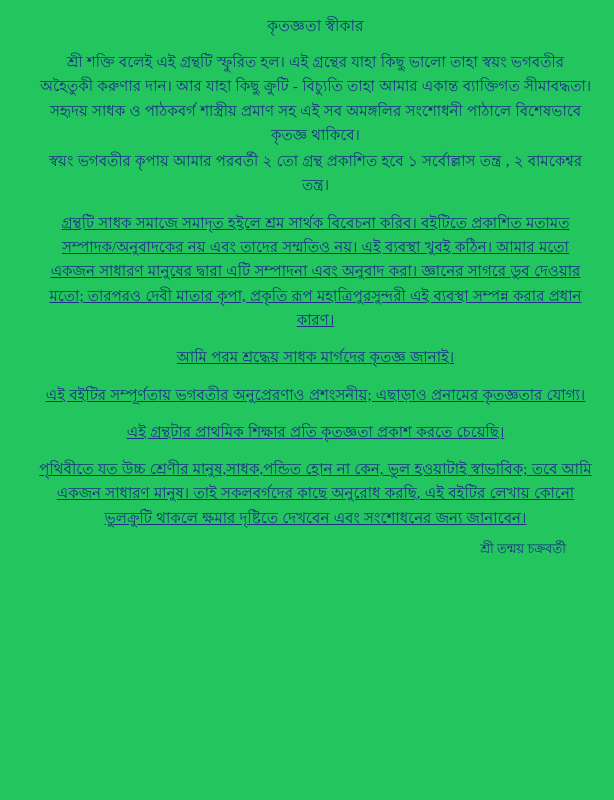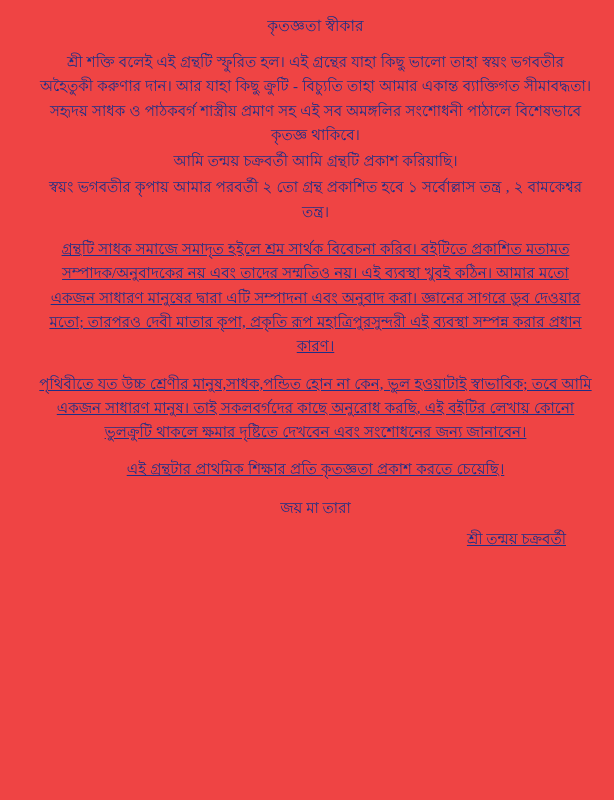--- a/index.html
+++ b/index.html
@@ -12,21 +12,21 @@
     background: #ffffff;
     font-family: "Liberation Serif", "DejaVu Serif", serif;
     overflow: hidden;
   }
   .page {
     position: relative;
     width: 614px;
     height: 800px;
     box-sizing: border-box;
     padding: 12px 22px 10px 39px;
-    background: #ef4444;
+    background: #22c55e;
     color: #1a2a6e;
   }
   .doc-title {
     text-align: center;
     font-size: 15.5px;
     color: #1b2f86;
     margin: 2px 0 10px 0;
     letter-spacing: 0.2px;
   }
   .para {
@@ -45,41 +45,40 @@
     text-decoration: underline;
   }
   .closing-center {
     text-align: center;
     font-size: 15px;
     color: #1d2f87;
     margin: 14px 0 2px 0;
   }
   .signature {
     text-align: right;
-    font-size: 15px;
+    font-size: 13px;
     color: #1d2f87;
     margin: 6px 26px 0 0;
-    text-decoration: underline;
   }
   .content-block {
     position: relative;
   }
 </style>
 </head>
 <body>
 
 <div class="page">
 
   <div class="doc-title">কৃতজ্ঞতা স্বীকার</div>
 
   <div class="content-block">
     <p class="para tight">শ্রী শক্তি বলেই এই গ্রন্থটি স্ফুরিত হল। এই গ্রন্থের যাহা কিছু ভালো তাহা স্বয়ং ভগবতীর অহৈতুকী করুণার দান। আর যাহা কিছু ক্রুটি - বিচ্যুতি তাহা আমার একান্ত ব্যাক্তিগত সীমাবদ্ধতা। সহৃদয় সাধক ও পাঠকবর্গ শাস্ত্রীয় প্রমাণ সহ এই সব অমঙ্গলির সংশোধনী পাঠালে বিশেষভাবে কৃতজ্ঞ থাকিবে।</p>
-    <p class="para tight">আমি তন্ময় চক্রবর্তী আমি গ্রন্থটি প্রকাশ করিয়াছি।</p>
     <p class="para">স্বয়ং ভগবতীর কৃপায় আমার পরবর্তী ২ তো গ্রন্থ প্রকাশিত হবে ১ সর্বোল্লাস তন্ত্র , ২ বামকেশ্বর তন্ত্র।</p>
     <p class="para gap-before">গ্রন্থটি সাধক সমাজে সমাদৃত হইলে শ্রম সার্থক বিবেচনা করিব। বইটিতে প্রকাশিত মতামত সম্পাদক/অনুবাদকের নয় এবং তাদের সম্মতিও নয়। এই ব্যবস্থা খুবই কঠিন। আমার মতো একজন সাধারণ মানুষের দ্বারা এটি সম্পাদনা এবং অনুবাদ করা। জ্ঞানের সাগরে ডুব দেওয়ার মতো; তারপরও দেবী মাতার কৃপা, প্রকৃতি রূপ মহাত্রিপুরসুন্দরী এই ব্যবস্থা সম্পন্ন করার প্রধান কারণ।</p>
+    <p class="para gap-before">আমি পরম শ্রদ্ধেয় সাধক মার্গদের কৃতজ্ঞ জানাই।</p>
+    <p class="para gap-before">এই বইটির সম্পূর্ণতায় ভগবতীর অনুপ্রেরণাও প্রশংসনীয়; এছাড়াও প্রনামের কৃতজ্ঞতার যোগ্য।</p>
+    <p class="para gap-before">এই গ্রন্থটার প্রাথমিক শিক্ষার প্রতি কৃতজ্ঞতা প্রকাশ করতে চেয়েছি।</p>
     <p class="para gap-before">পৃথিবীতে যত উচ্চ শ্রেণীর মানুষ,সাধক,পন্ডিত হোন না কেন, ভুল হওয়াটাই স্বাভাবিক; তবে আমি একজন সাধারণ মানুষ। তাই সকলবর্গদের কাছে অনুরোধ করছি, এই বইটির লেখায় কোনো ভুলক্রুটি থাকলে ক্ষমার দৃষ্টিতে দেখবেন এবং সংশোধনের জন্য জানাবেন।</p>
-    <p class="para gap-before">এই গ্রন্থটার প্রাথমিক শিক্ষার প্রতি কৃতজ্ঞতা প্রকাশ করতে চেয়েছি।</p>
   </div>
 
-  <div class="closing-center">জয় মা তারা</div>
   <div class="signature">শ্রী তন্ময় চক্রবর্তী</div>
 
 </div>
 
 </body></html>

